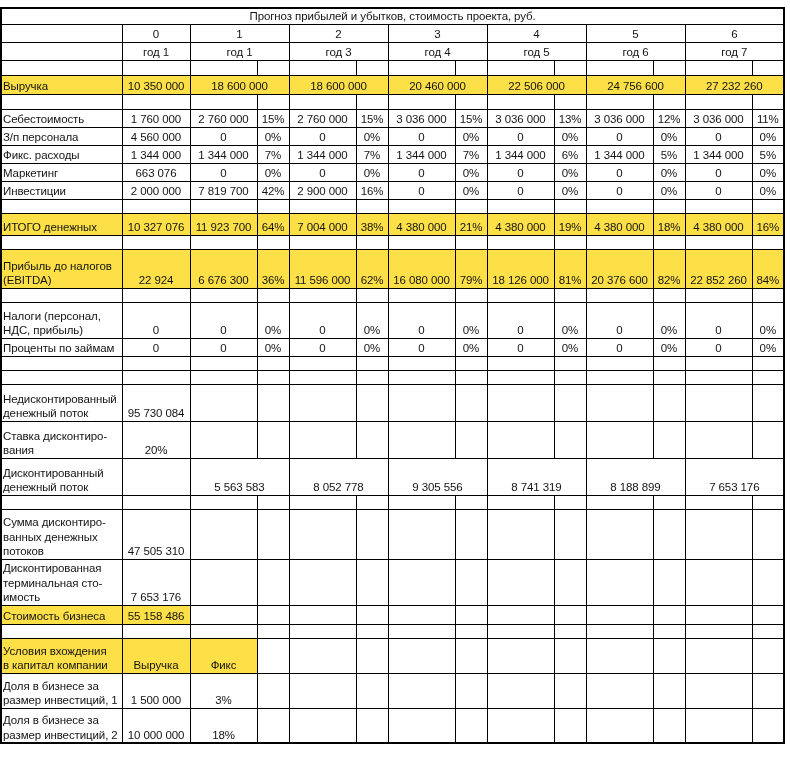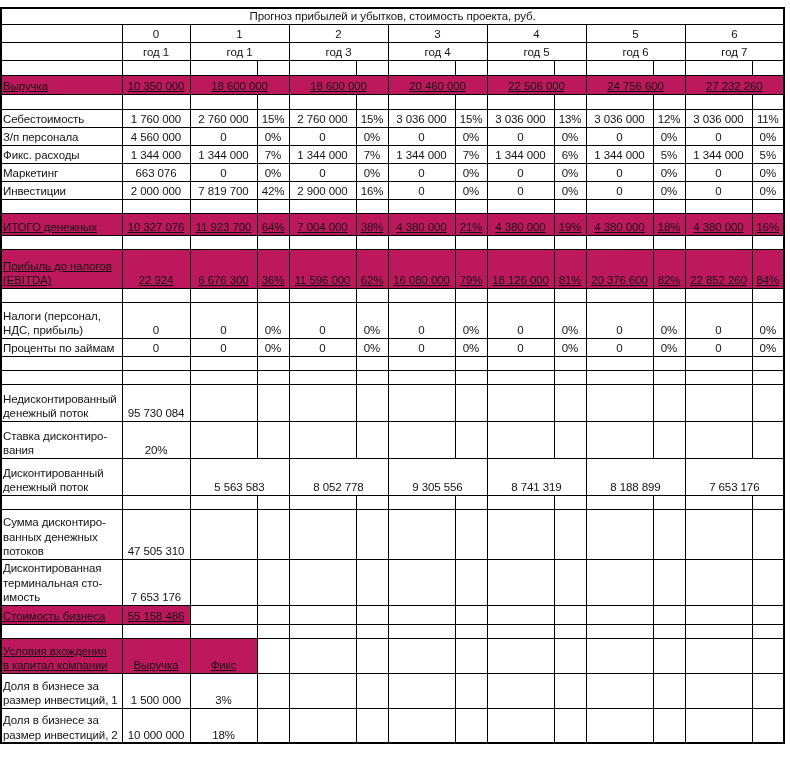--- a/index.html
+++ b/index.html
@@ -17,21 +17,21 @@
     font-size:11.5px; color:#141414;
     vertical-align:bottom; overflow:hidden;
     padding:0 1px; line-height:1.25;
     letter-spacing:-0.1px;
   }
   td.ttl { text-align:center; vertical-align:middle; padding:1px 2px; }
   td.hdr { text-align:center; vertical-align:middle; }
   td.lbl { text-align:left; padding:1px 2px 2px 3px; white-space:pre-line; }
   td.num, td.pct { text-align:center; padding-bottom:2px; }
   td.vm { vertical-align:middle; padding-bottom:0; }
-  td.g { background:#be185d;text-decoration:underline; }
+  td.g { background:#fde047; }
 </style>
 </head>
 <body>
 
 <div class="page">
   <table class="pnl">
     <colgroup>
       <col style="width:121px">
       <col style="width:68px">
       <col style="width:67px">

